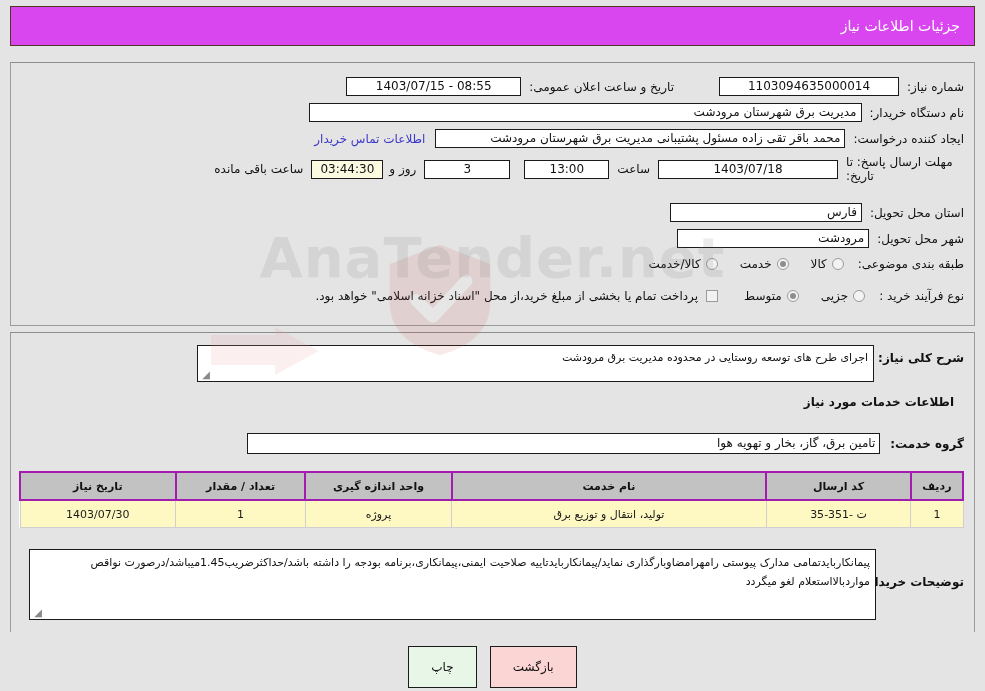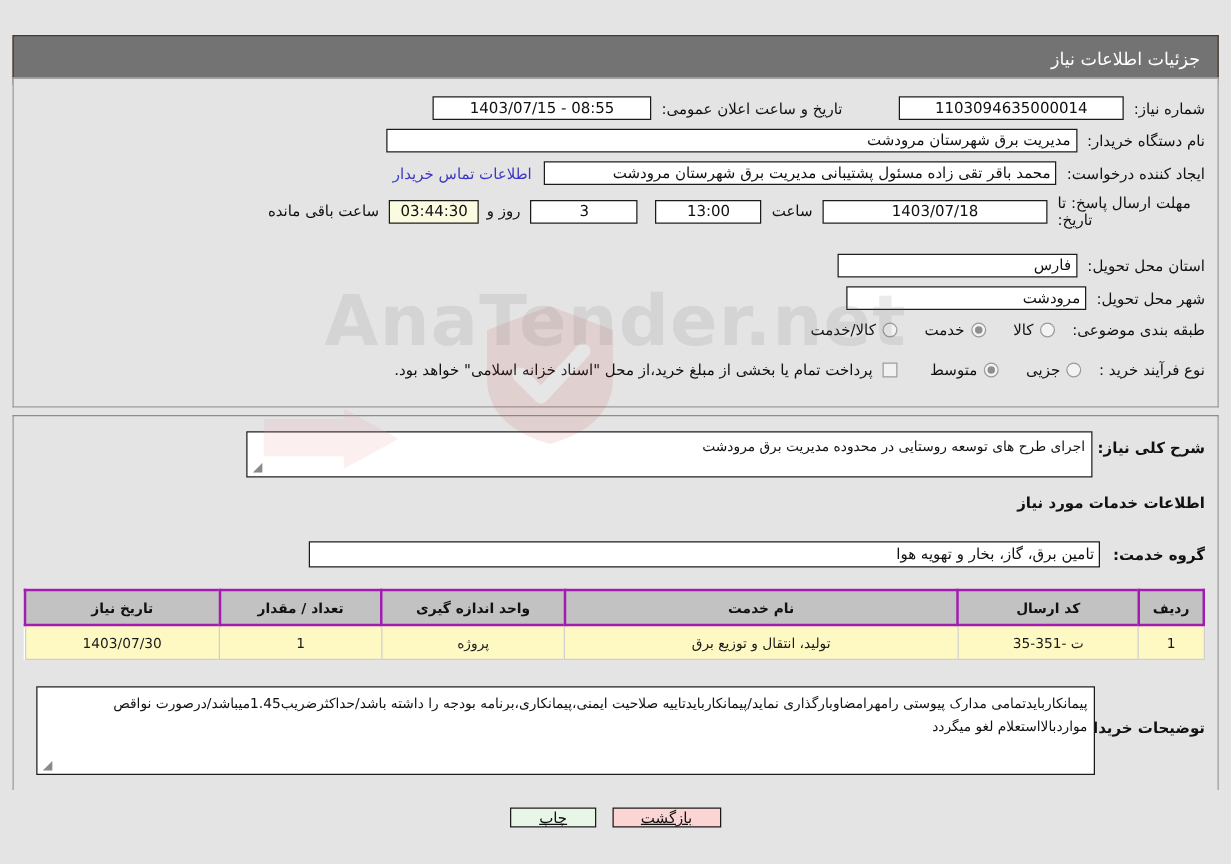--- a/index.html
+++ b/index.html
@@ -14,25 +14,25 @@
     height: 691px;
     overflow: hidden;
     position: relative;
     font-size: 12px;
     color: #1a1a1a;
   }
 
   
   .page-header {
     position: absolute;
-    top: 28px;
+    top: 6px;
     right: 10px;
     left: 10px;
     height: 40px;
-    background: #737373;
+    background: #d946ef;
     border: 1px solid #4c3a24;
     box-sizing: border-box;
     display: flex;
     align-items: center;
     justify-content: flex-start;
     padding: 0 14px;
   }
   .page-header .title {
     color: #ffffff;
     font-size: 14px;
@@ -192,25 +192,24 @@
     left: 0;
     width: 985px;
     display: flex;
     justify-content: center;
     gap: 13px;
   }
   .btn {
     box-sizing: border-box;
     border: 1px solid #1b1b1b;
     font-size: 12px;
-    padding: 0 22px;
+    padding: 13px 22px;
     cursor: pointer;
     font-family: inherit;
     color: #111;
-    text-decoration: underline;
   }
   .btn-print  { background: #e8f6e8; }
   .btn-back   { background: #fbd4d4; }
 
   
   .watermark {
     position: absolute;
     top: 225px;
     left: 0;
     width: 985px;
@@ -343,21 +342,21 @@
 <div class="panel" id="panel-mid">
 
   <div class="frow" style="top:18px; right:10px;">
     <span class="flabel bold-label">شرح کلی نیاز:</span>
   </div>
   <div class="ta" style="position:absolute; top:12px; right:100px; width:677px; height:37px;">
     <span>اجرای طرح های توسعه روستایی در محدوده مدیریت برق مرودشت</span>
     <span class="grip">◢</span>
   </div>
 
-  <div class="section-heading" style="top:62px; right:10px;">اطلاعات خدمات مورد نیاز</div>
+  <div class="section-heading" style="top:62px; right:20px;">اطلاعات خدمات مورد نیاز</div>
 
   <div class="frow" style="top:100px; right:10px;">
     <span class="flabel bold-label">گروه خدمت:</span>
     <span class="fbox rightal" style="width:633px; margin-right:10px; height:21px; line-height:19px;">تامین برق، گاز، بخار و تهویه هوا</span>
   </div>
 
   <table class="items" style="top:138px; right:10px; width:945px;">
     <thead>
       <tr>
         <th style="width:40px;">ردیف</th>

